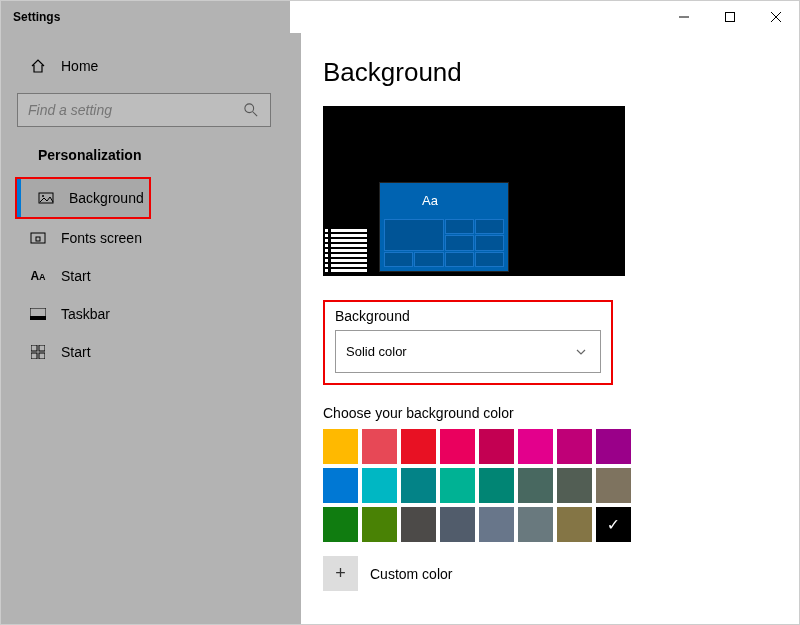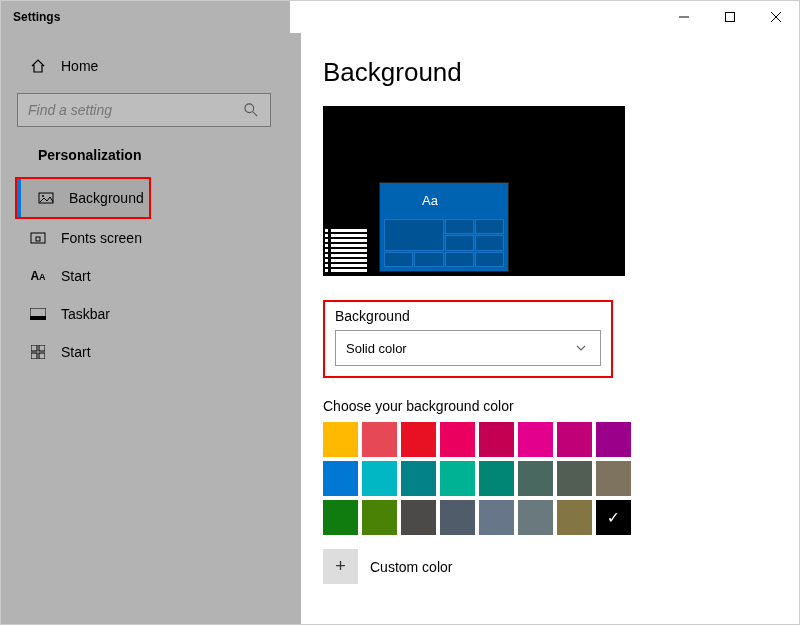--- a/index.html
+++ b/index.html
@@ -26,21 +26,21 @@
     .preview-taskbar { position: absolute; bottom: 4px; left: 8px; display: flex; flex-direction: column; gap: 2px; }
     .preview-task { width: 36px; height: 3px; background: #fff; position: relative; }
     .preview-task::before { content: ""; position: absolute; left: -6px; top: 0; width: 3px; height: 3px; background: #fff; }
     .preview-window { position: absolute; left: 56px; bottom: 4px; width: 130px; height: 90px; background: #0063b1; border: 1px solid #222; }
     .preview-sample { position: absolute; left: 42px; top: 10px; color: #fff; font-size: 13px; }
     .preview-grid { position: absolute; left: 4px; top: 36px; right: 4px; bottom: 4px; display: grid; grid-template-columns: repeat(4, 1fr); grid-template-rows: repeat(3, 1fr); gap: 1px; }
     .preview-grid div { background: rgba(0,0,0,0.15); border: 1px solid #1a75c8; }
     .preview-grid .big { grid-column: span 2; grid-row: span 2; }
     .section-highlight { border: 2px solid #e00; padding: 6px 10px 10px 10px; width: 290px; margin-bottom: 20px; }
     .field-label { font-size: 14px; margin-bottom: 6px; }
-    .dropdown { display: flex; align-items: center; justify-content: space-between; border: 1px solid #999; height: 36px; padding: 0 10px; font-size: 13px; }
+    .dropdown { display: flex; align-items: center; justify-content: space-between; border: 1px solid #999; height: 43px; padding: 0 10px; font-size: 13px; }
     .choose-label { font-size: 14px; margin-bottom: 8px; }
     .swatch-grid { display: grid; grid-template-columns: repeat(8, 35px); grid-auto-rows: 35px; gap: 4px; width: fit-content; margin-bottom: 14px; }
     .swatch { width: 35px; height: 35px; position: relative; }
     .swatch .check { position: absolute; inset: 0; display: flex; align-items: center; justify-content: center; color: #fff; font-size: 16px; }
     .custom-row { display: flex; align-items: center; gap: 12px; }
     .custom-btn { width: 35px; height: 35px; background: #ddd; display: flex; align-items: center; justify-content: center; font-size: 18px; color: #333; }
     .custom-label { font-size: 14px; }
   </style>
 </head>
 <body>

